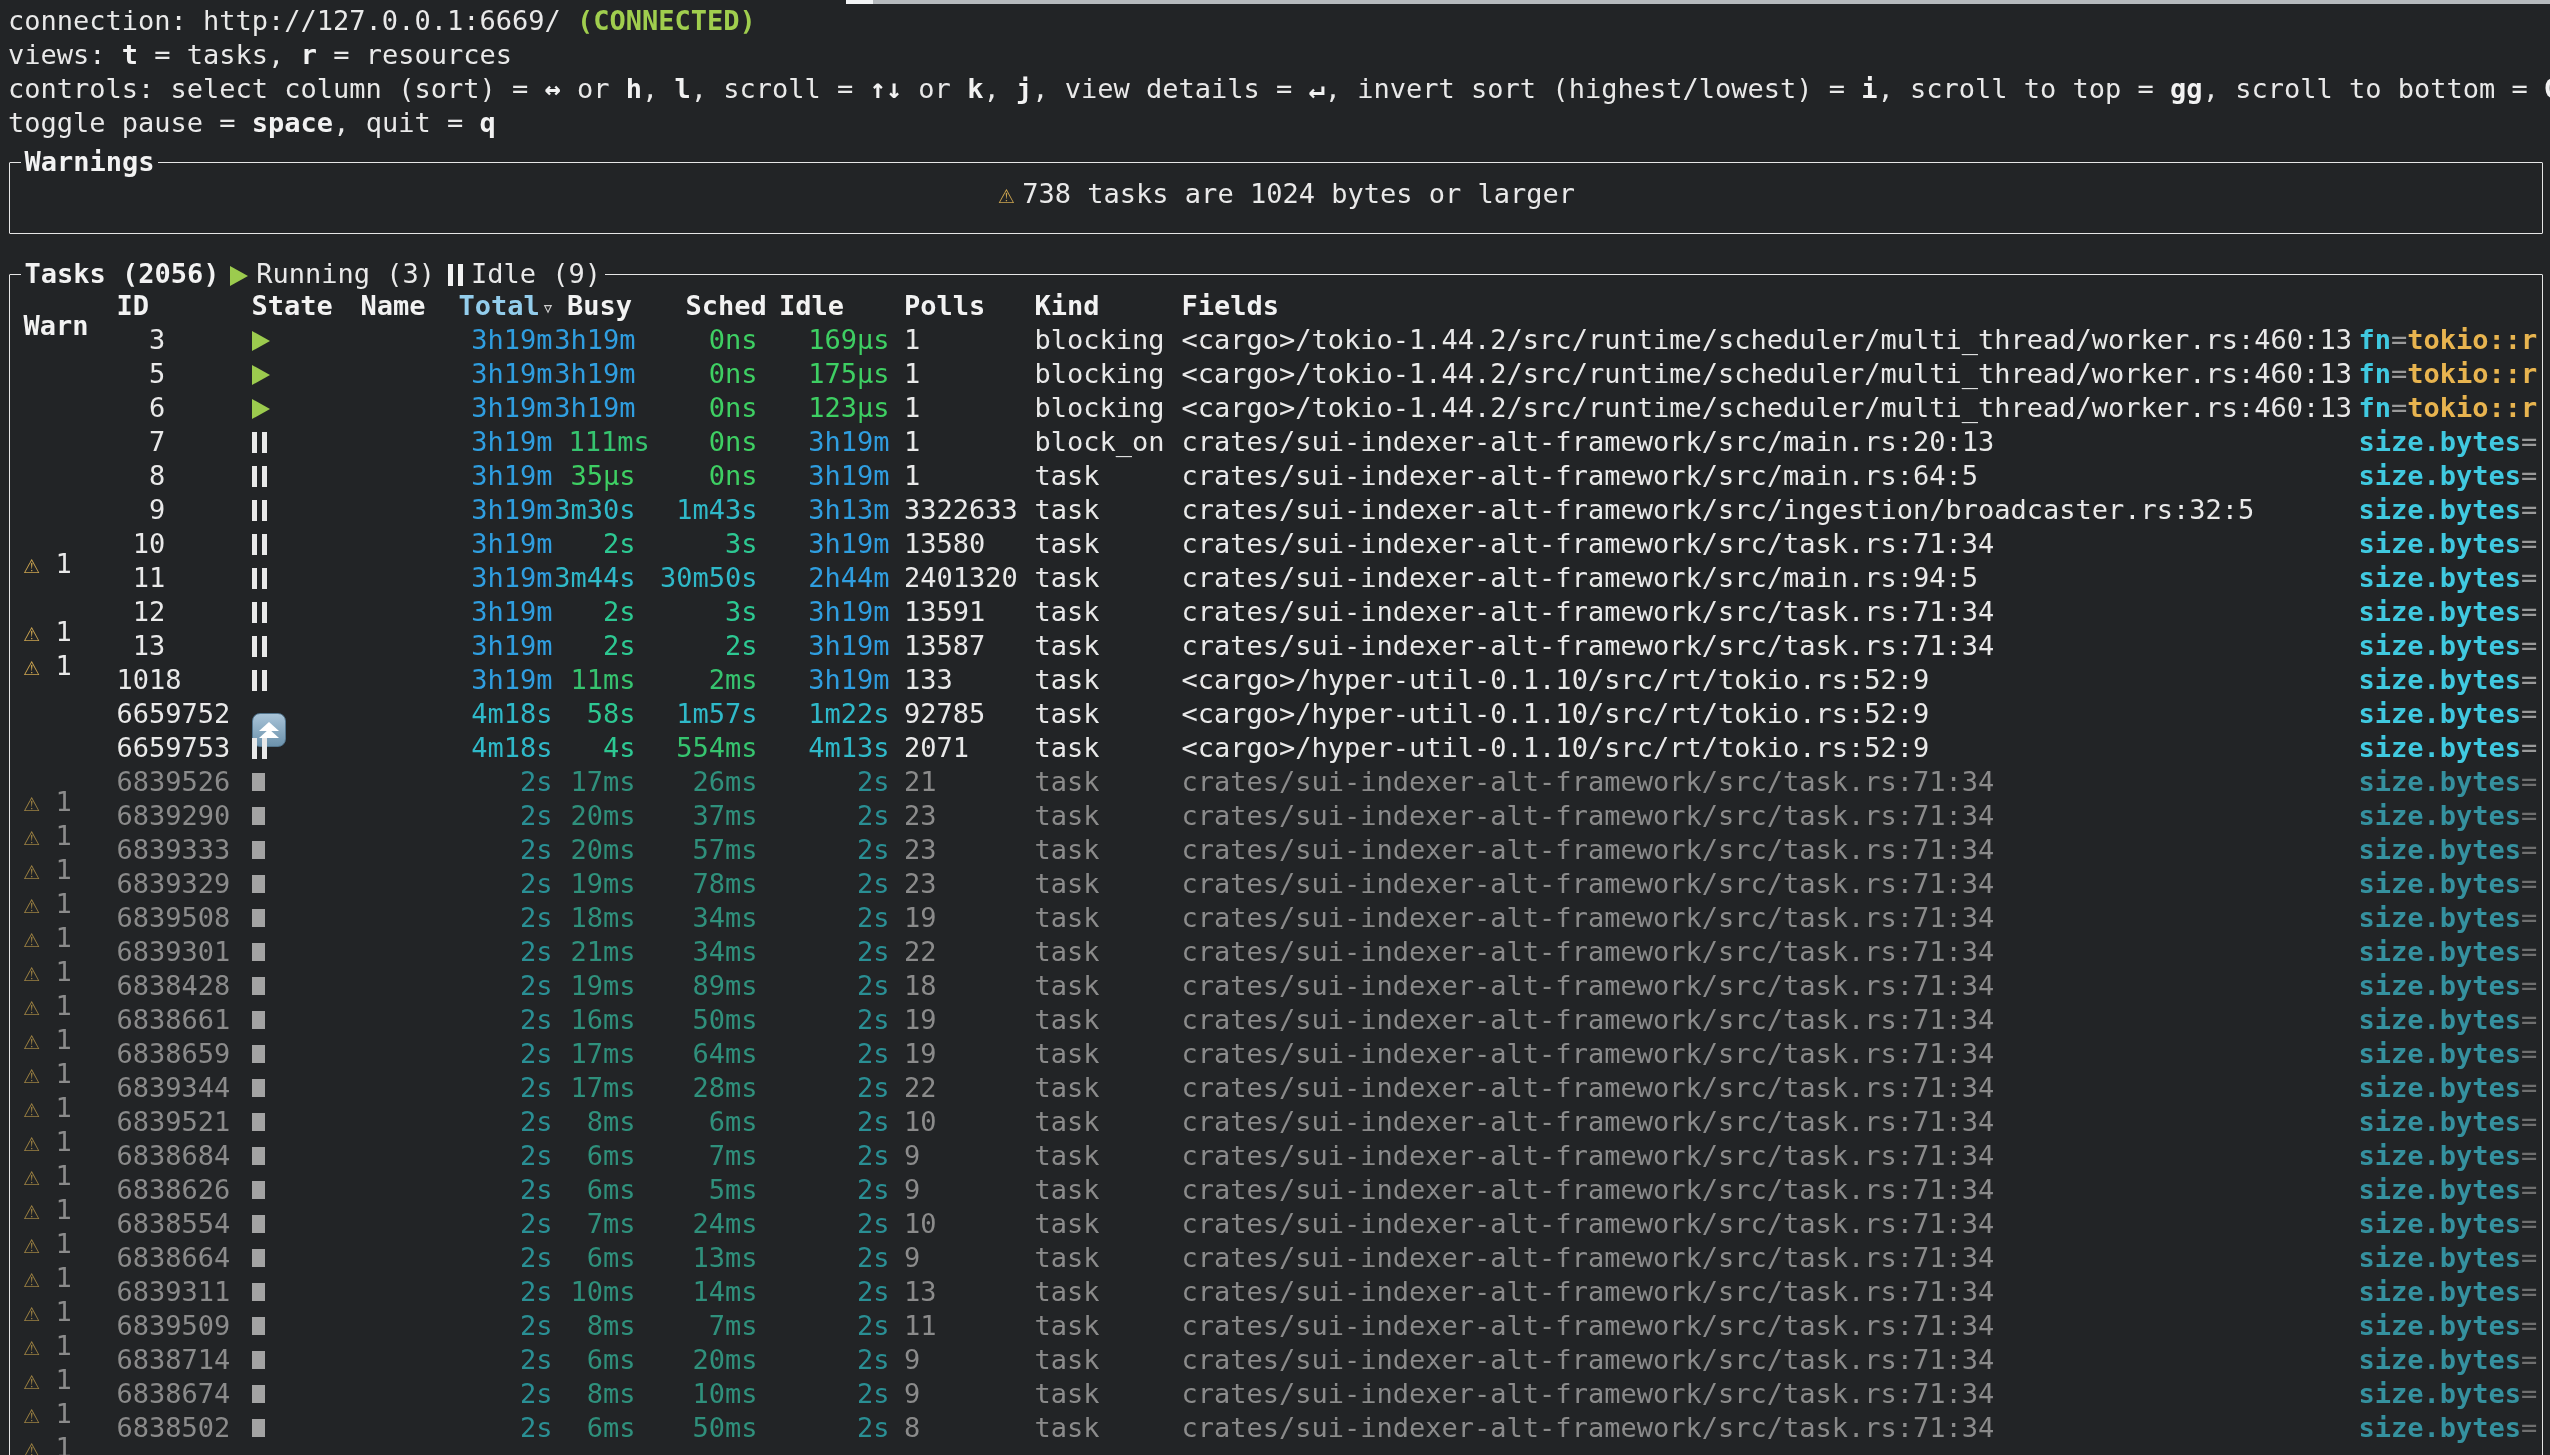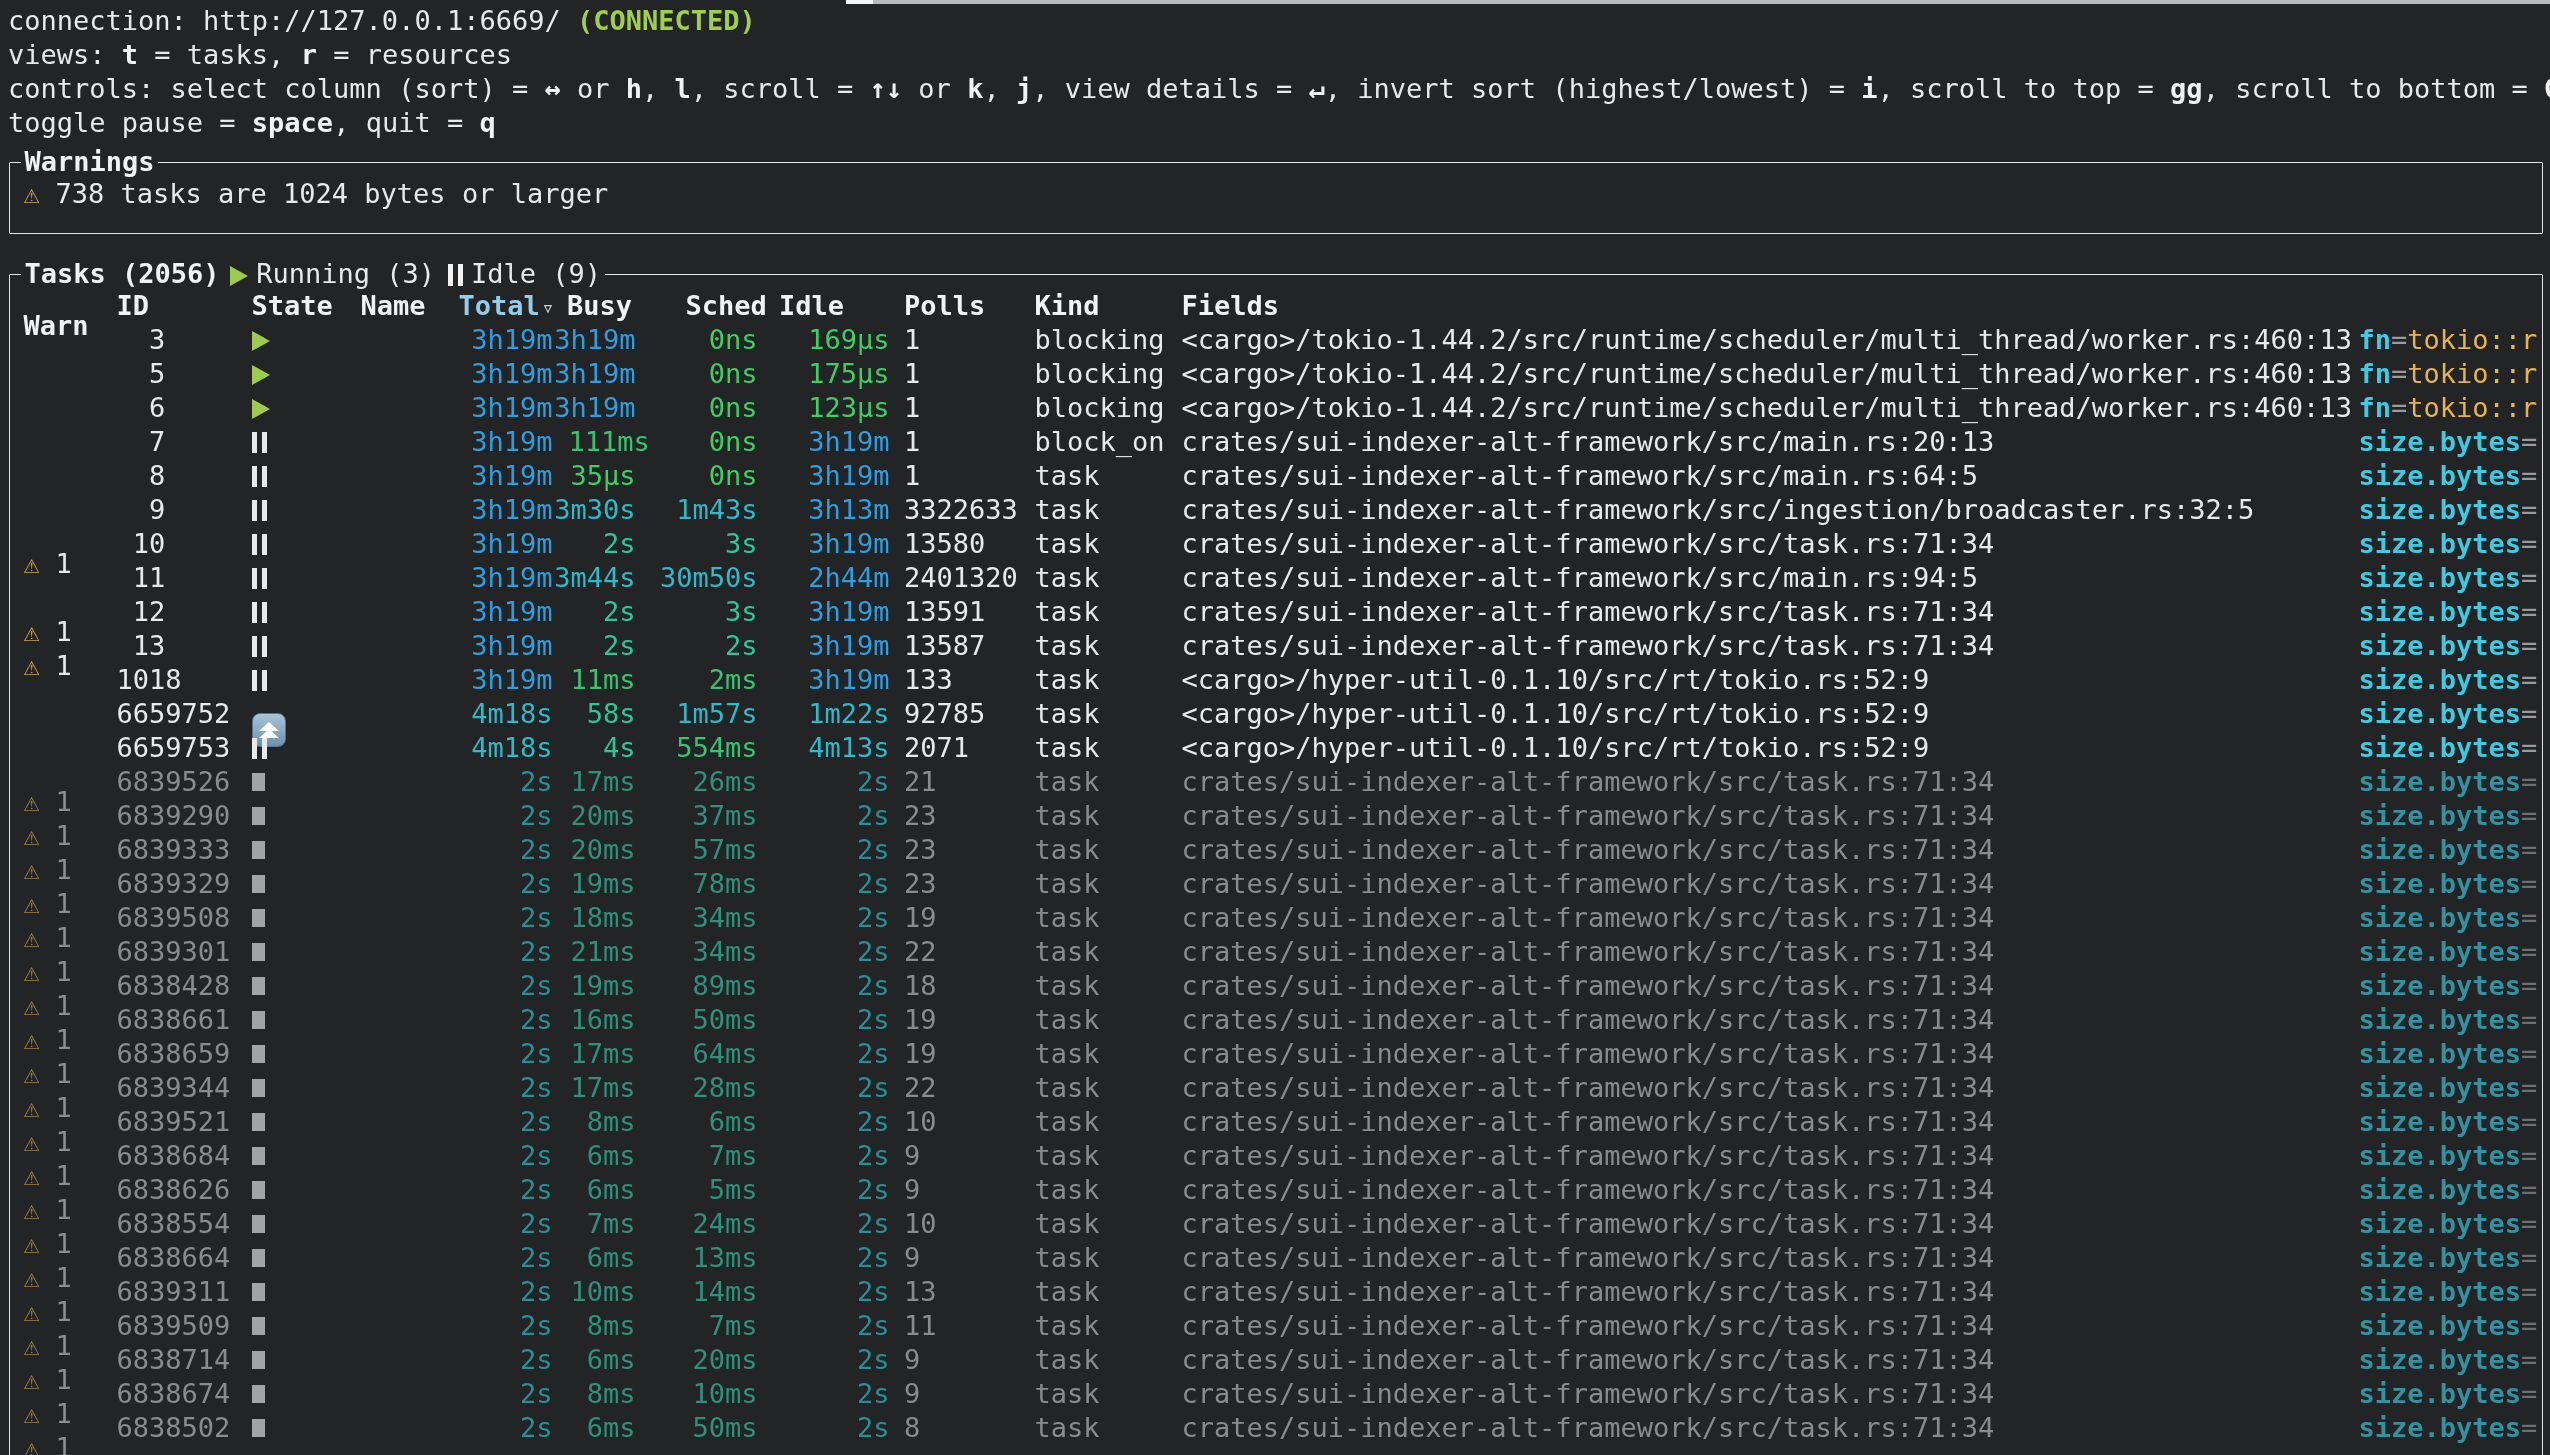--- a/index.html
+++ b/index.html
@@ -23,21 +23,21 @@
   .hline{height:34px;white-space:pre;}
 
   
   .box{position:absolute;border:1.8px solid #e6e6e6;border-radius:1px;}
   .box-title{
     position:absolute;top:-18px;left:10.8px;height:34px;line-height:34px;
     background:#222426;padding:0 3.6px;white-space:nowrap;font-weight:normal;
   }
   .warn-box{left:9px;right:7.2px;top:162px;height:70px;}
   .warn-box .box-title{font-weight:bold;color:#f2f2f2;}
-  .warn-line{margin:13.5px 0 0 13.5px;white-space:nowrap;}
+  .warn-line{margin:13.5px 0 0 13.5px;white-space:nowrap;text-align:center;}
   .warn-glyph{display:inline-block;width:32px;color:#c9a24f;}
 
   .tasks-box{left:9px;right:7.2px;top:274px;bottom:-12.6px;}
   .tbl-clip{position:absolute;left:0;top:0;right:0;bottom:0;overflow:hidden;border-radius:7.2px;}
 
   .tasks-title .run-tri{margin:0 8px 0 10.8px;}
   .tasks-title .pause-ic{margin:0 8px 0 12.6px;}
 
   
   .trow{display:flex;height:34px;line-height:34px;padding-left:13.5px;white-space:nowrap;}
@@ -67,21 +67,21 @@
   
   .dur-h{color:#2f9ee0;}
   .dur-m{color:#2fb9c9;}
   .dur-s{color:#2dc892;}
   .dur-ms{color:#36c46f;margin-left:16px;}
   .dur-us{color:#3ecf63;}
 
   
   .fk{font-weight:bold;color:#40c9e0;}
   .feq{color:#9a9a9a;}
-  .fv{color:#e8b44f;}
+  .fv{color:#e8b44f;font-weight:bold;}
 
   .wicon{display:inline-block;width:32px;color:#c9a24f;}
 
   
   .tri-run{display:inline-block;width:0;height:0;border-left:18px solid #9ccb4e;
     border-top:10.8px solid transparent;border-bottom:10.8px solid transparent;vertical-align:-2.7px;}
   .pause-ic{display:inline-block;width:15.3px;height:21.5px;vertical-align:-2.7px;
     background:linear-gradient(90deg,currentColor 0 5.4px,transparent 5.4px 10px,currentColor 10px 15.3px);}
   .title-pause{color:#f2f2f2;font-weight:bold;}
   .sq{display:inline-block;width:13.5px;height:18px;background:#b0b0b0;vertical-align:-0.9px;}

